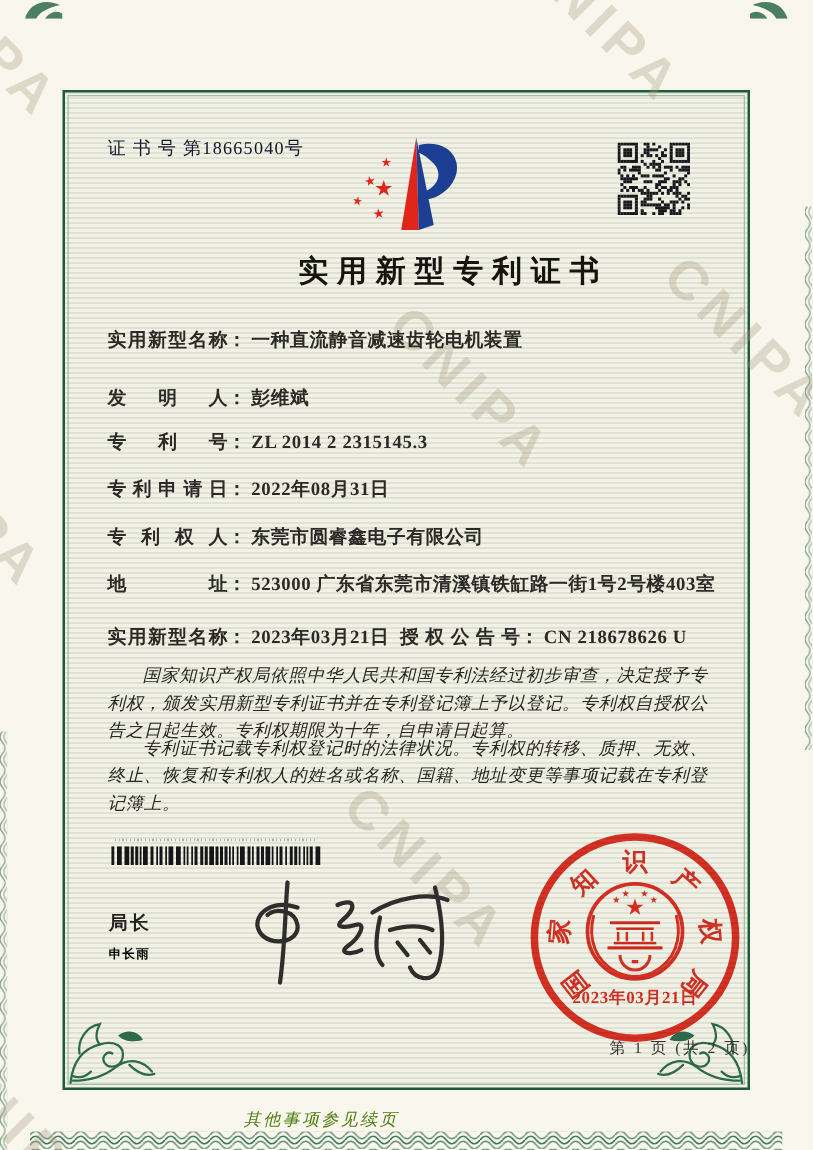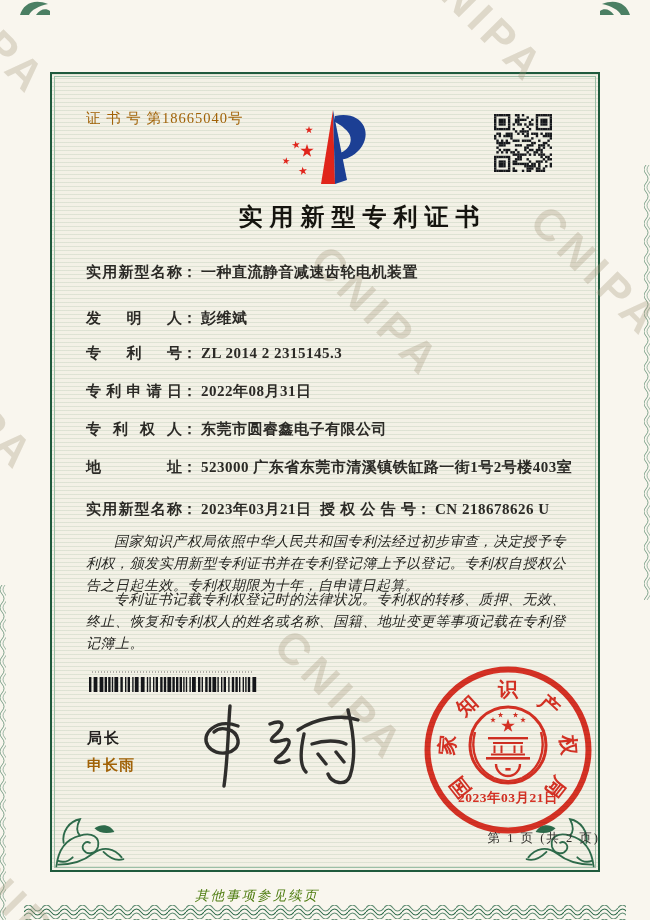--- a/index.html
+++ b/index.html
@@ -32,21 +32,21 @@
     background-image:repeating-linear-gradient(180deg, rgba(110,150,115,0.16) 0 1px, rgba(0,0,0,0) 1px 4px);
   }
   .frame::before{
     content:'';position:absolute;inset:2px;border:1px solid #9cbfa7;
   }
   
   .edge{position:absolute;z-index:1;pointer-events:none;}
   
   .cz{position:absolute;z-index:3;}
   .cert-number{
-    left:86px;top:109px;font-size:14.5px;color:#a16207;letter-spacing:1px;
+    left:86px;top:109px;font-size:14.5px;color:#0f172a;letter-spacing:1px;
   }
   .page-title{
     left:50px;top:201px;width:618px;text-align:center;
     font-size:24px;font-weight:bold;color:#15140f;
     letter-spacing:7px;text-indent:7px;
   }
   .field{left:86px;font-size:15px;font-weight:700;color:#2b2a26;white-space:nowrap;}
   .flabel{display:inline-block;width:96px;text-align:justify;text-align-last:justify;vertical-align:top;}
   .fcolon{display:inline-block;}
   .fvalue{margin-left:4px;letter-spacing:0.5px;}
@@ -63,21 +63,21 @@
     left:92px;top:671px;width:160px;height:2px;
     background:repeating-linear-gradient(90deg, rgba(90,90,90,0.45) 0 1px, rgba(0,0,0,0) 1px 3px);
   }
   .barcode{left:89px;top:677px;width:172px;height:15px;}
   .director-title{
     left:87px;top:729px;font-family:"Liberation Sans","DejaVu Sans",sans-serif;
     font-size:15px;font-weight:600;color:#232220;letter-spacing:2px;
   }
   .director-name{
     left:87px;top:756px;font-family:"Liberation Sans","DejaVu Sans",sans-serif;
-    font-size:15px;font-weight:600;color:#a16207;letter-spacing:1px;
+    font-size:10px;font-weight:600;color:#000000;letter-spacing:1px;
   }
   .signature{left:186px;top:700px;}
   .seal{left:419px;top:661px;mix-blend-mode:multiply;opacity:.96;z-index:4;}
   .seal-ring-char{
     font-family:"Liberation Serif","DejaVu Serif",serif;
     font-size:20px;font-weight:bold;fill:#e02a1e;text-anchor:middle;
   }
   .seal-date{
     font-family:"Liberation Serif","DejaVu Serif",serif;
     font-size:13.5px;font-weight:bold;fill:#e02a1e;text-anchor:middle;letter-spacing:.5px;

